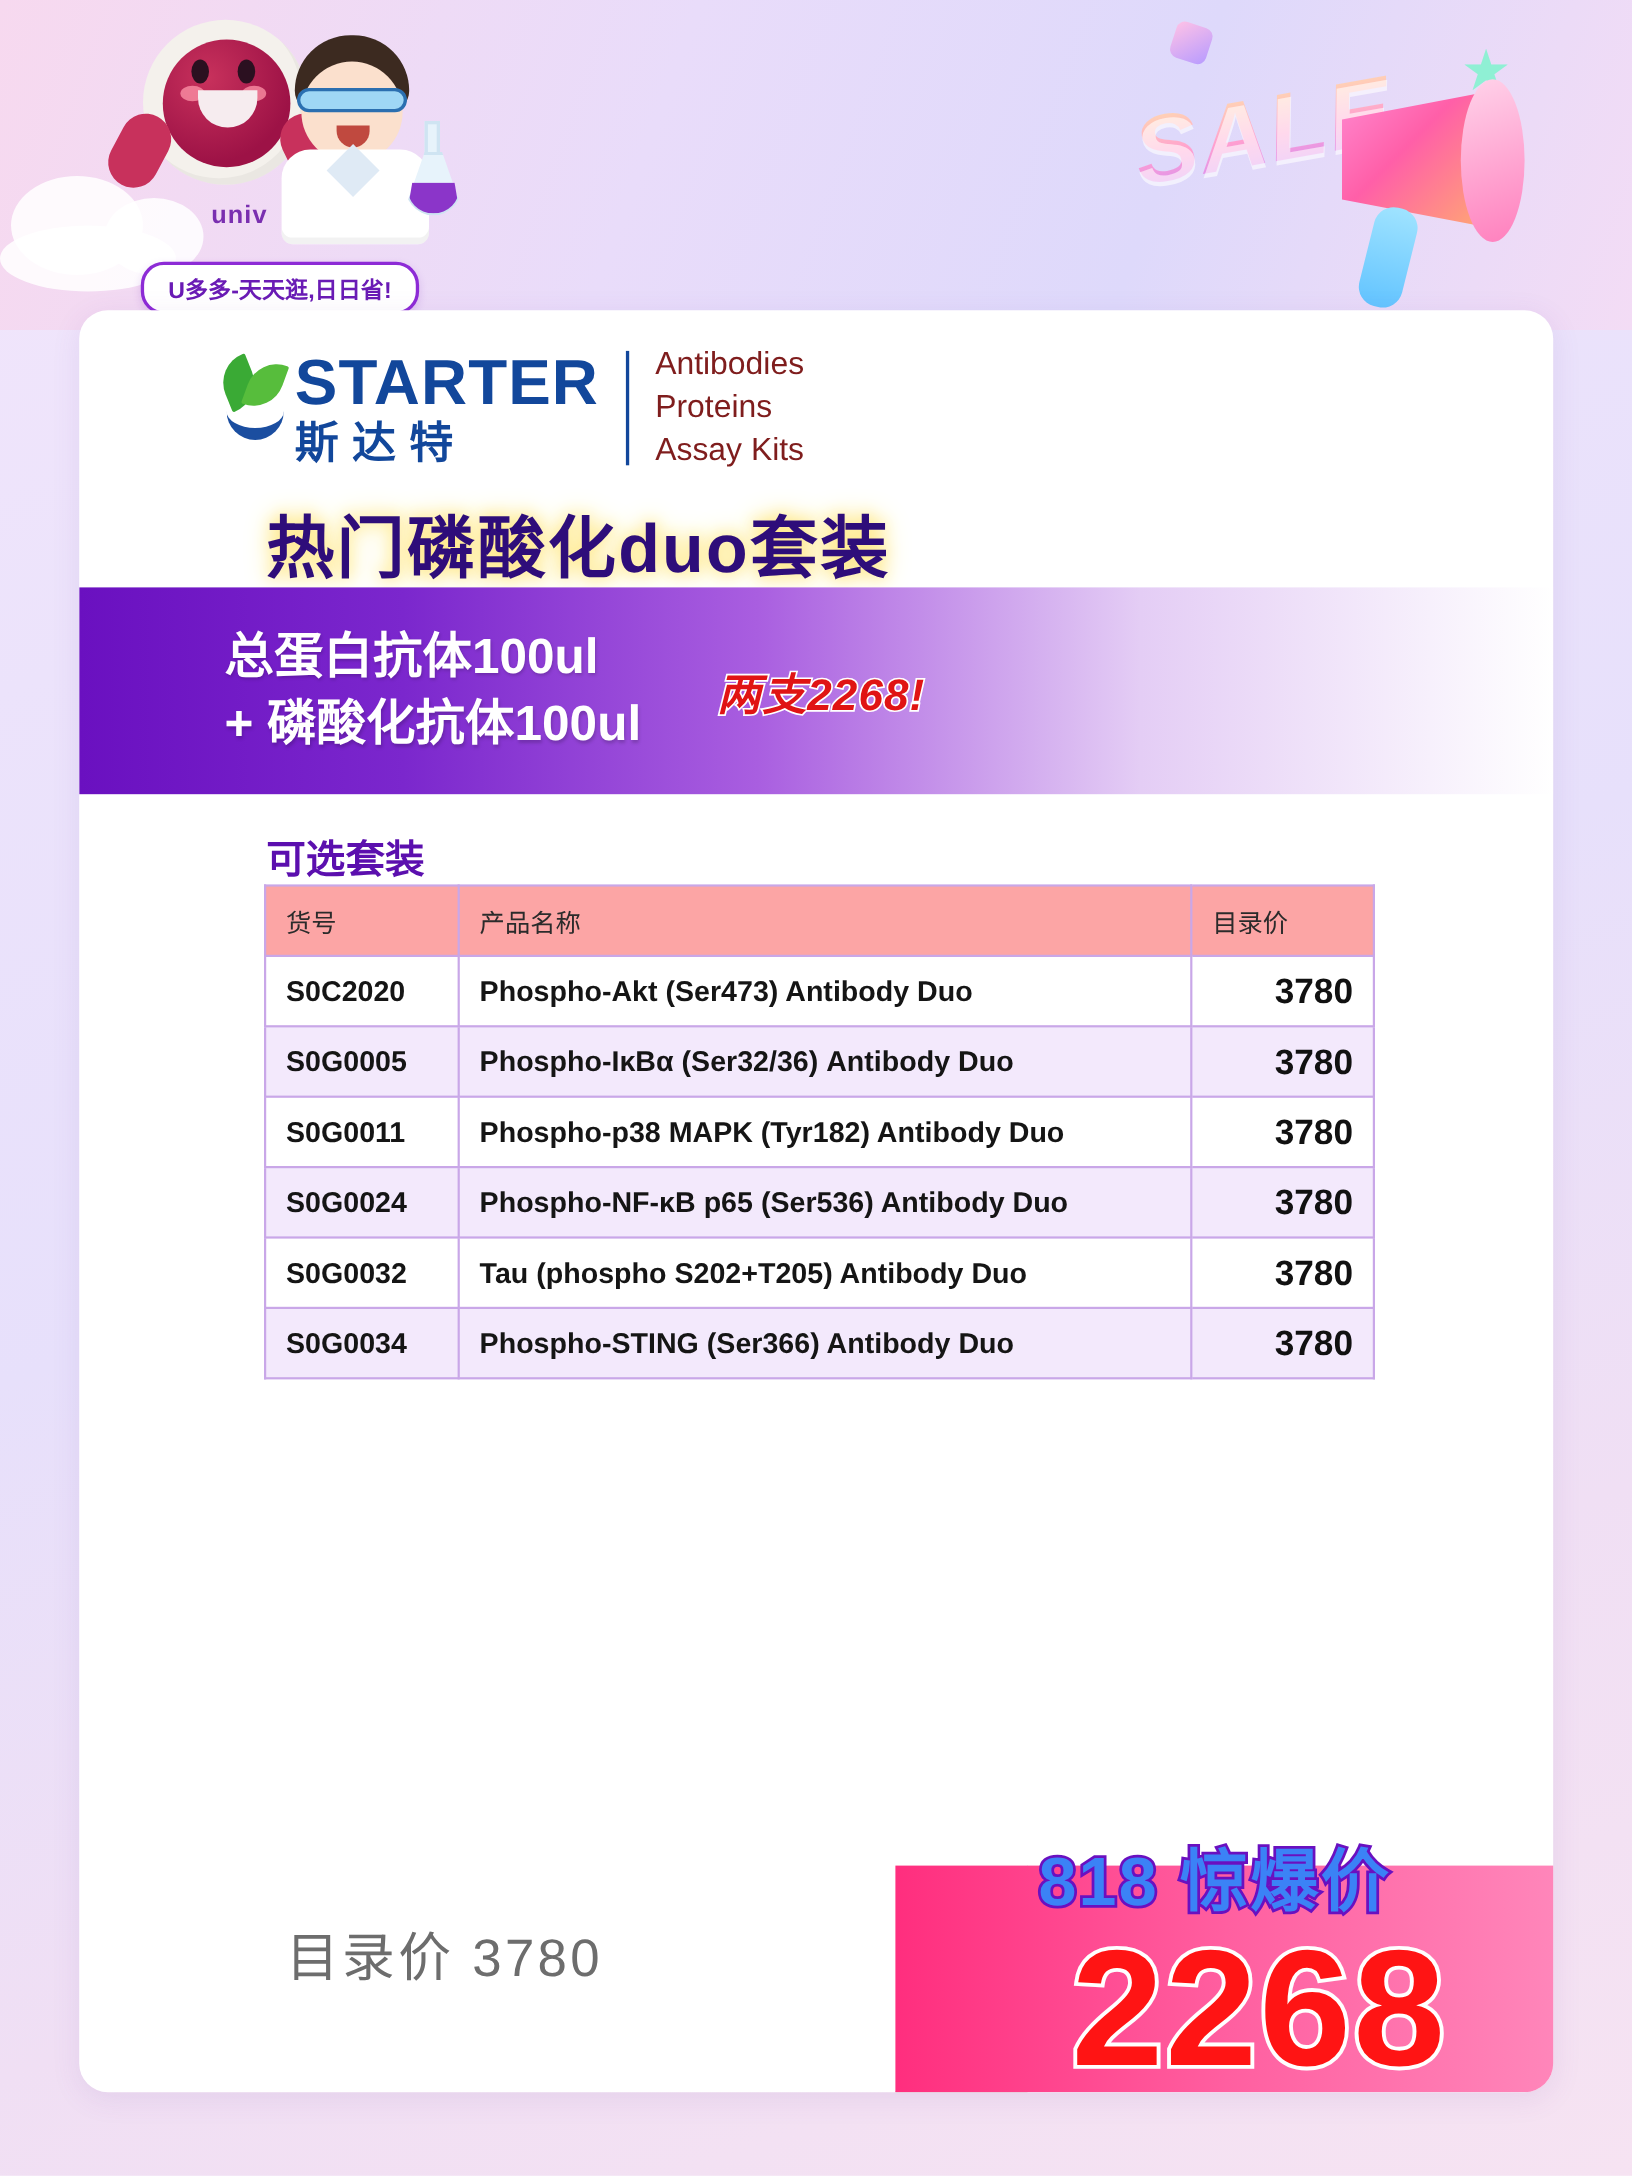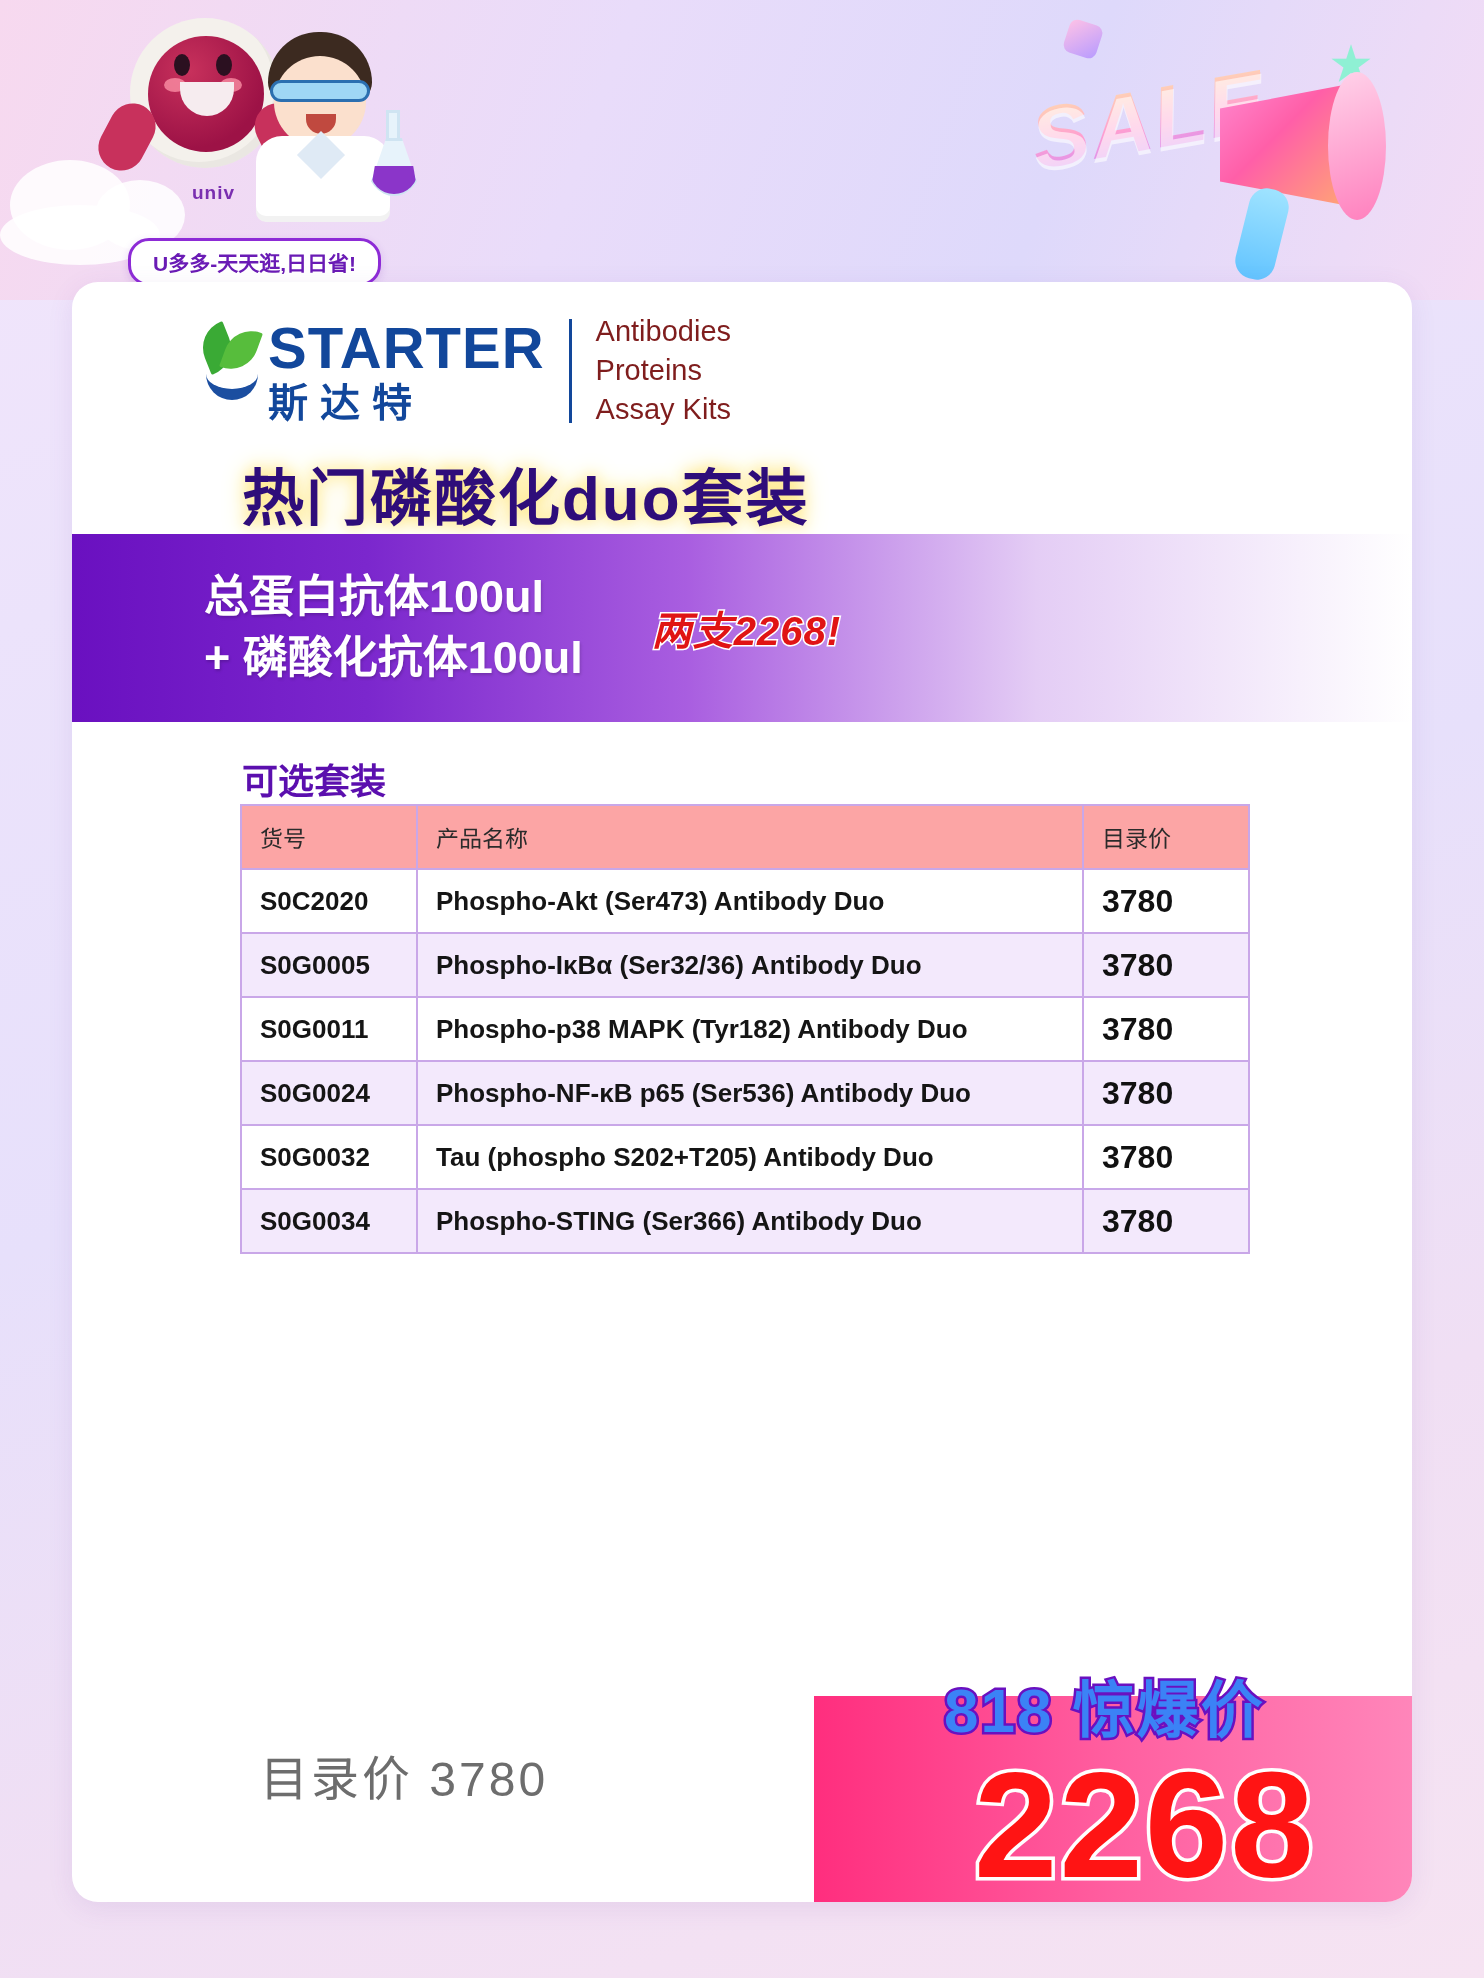--- a/index.html
+++ b/index.html
@@ -131,21 +131,21 @@
     clip-path: polygon(36% 0, 64% 0, 100% 100%, 0% 100%);
   }
   .flask .liquid {
     position: absolute; left: 4px; top: 56px; width: 48px; height: 28px;
     background: #8b35c9; border-radius: 0 0 24px 24px;
     clip-path: polygon(10% 0, 90% 0, 100% 100%, 0% 100%);
   }
 
   .univ-logo {
     position: absolute; left: 192px; top: 182px;
-    font-size: 19px; font-weight: bold; color: #7a2fb0; letter-spacing: 1px;
+    font-size: 23px; font-weight: bold; color: #7a2fb0; letter-spacing: 1px;
   }
 
   .promo-pill {
     position: absolute;
     left: 128px; top: 238px;
     height: 42px;
     padding: 0 22px;
     display: flex; align-items: center;
     border-radius: 21px;
     background: #ffffff;
@@ -326,21 +326,21 @@
   table.kit td.name {
     font-size: 26px;
     font-weight: bold;
     color: #151515;
   }
   table.kit td.price {
     width: 166px;
     font-size: 32px;
     font-weight: bold;
     color: #111111;
-    text-align: left;
+    text-align: right;
   }
   table.kit tr.alt td { background: #f3e9fc; }
   table.kit tr.plain td { background: #ffffff; }
 
   
   .catalog-price {
     position: absolute; left: 188px; bottom: 92px;
     font-size: 48px; color: #6d6d6d; letter-spacing: 3px;
   }
   .price-wedge {

